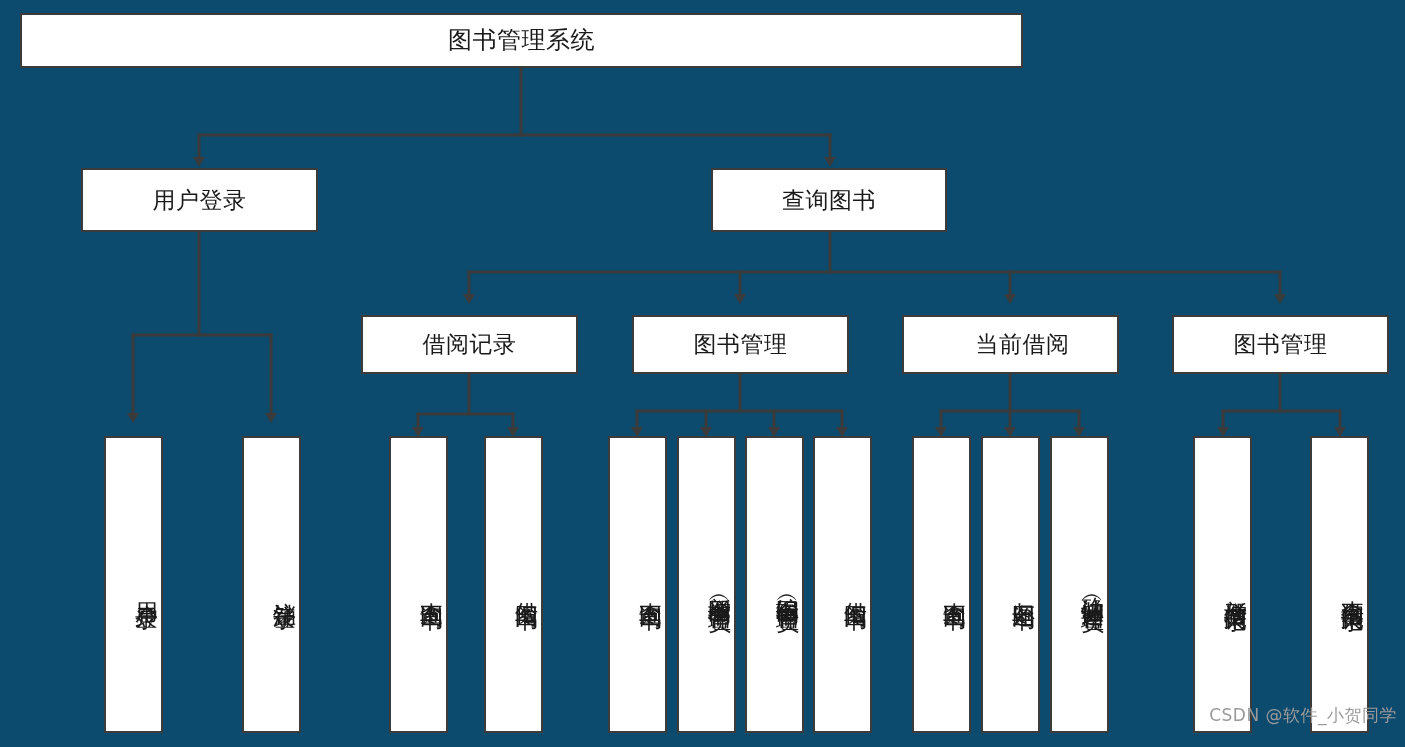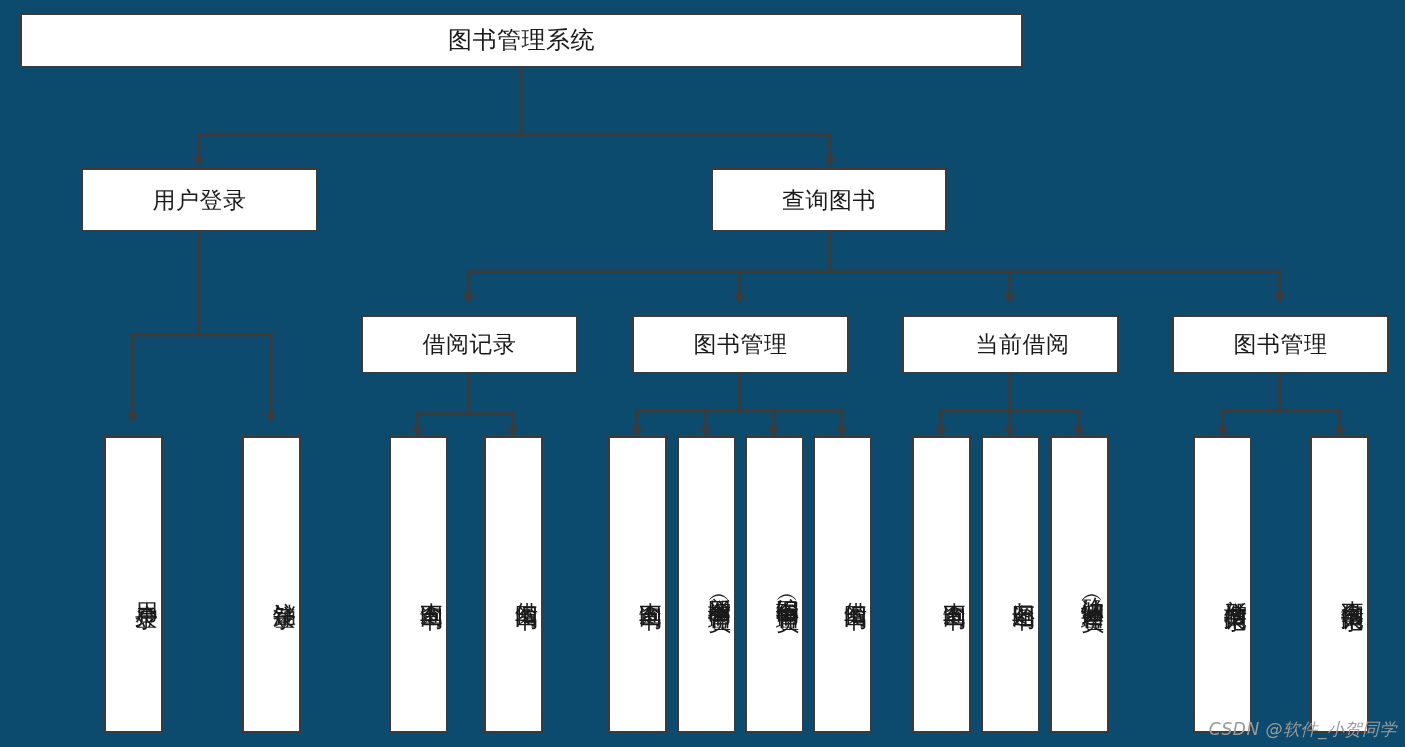--- a/index.html
+++ b/index.html
@@ -56,26 +56,25 @@
     text-orientation: upright;
     display: block;
     max-height: 100%;
   }
   #root-node {
     font-size: 24px;
   }
   #watermark {
     position: absolute;
     right: 8px;
-    bottom: 6px;
+    bottom: 20px;
     font-size: 17px;
     color: #9a9a9a;
     white-space: nowrap;
     letter-spacing: 0.5px;
-    font-style: italic;
   }
 </style>
 </head>
 <body>
 
 <div id="canvas">
 
   <svg id="wires" viewBox="0 0 1405 747" width="1405" height="747">
     <defs>
       <marker id="arrow" markerWidth="10" markerHeight="12" refX="1" refY="6" orient="auto" markerUnits="userSpaceOnUse">

